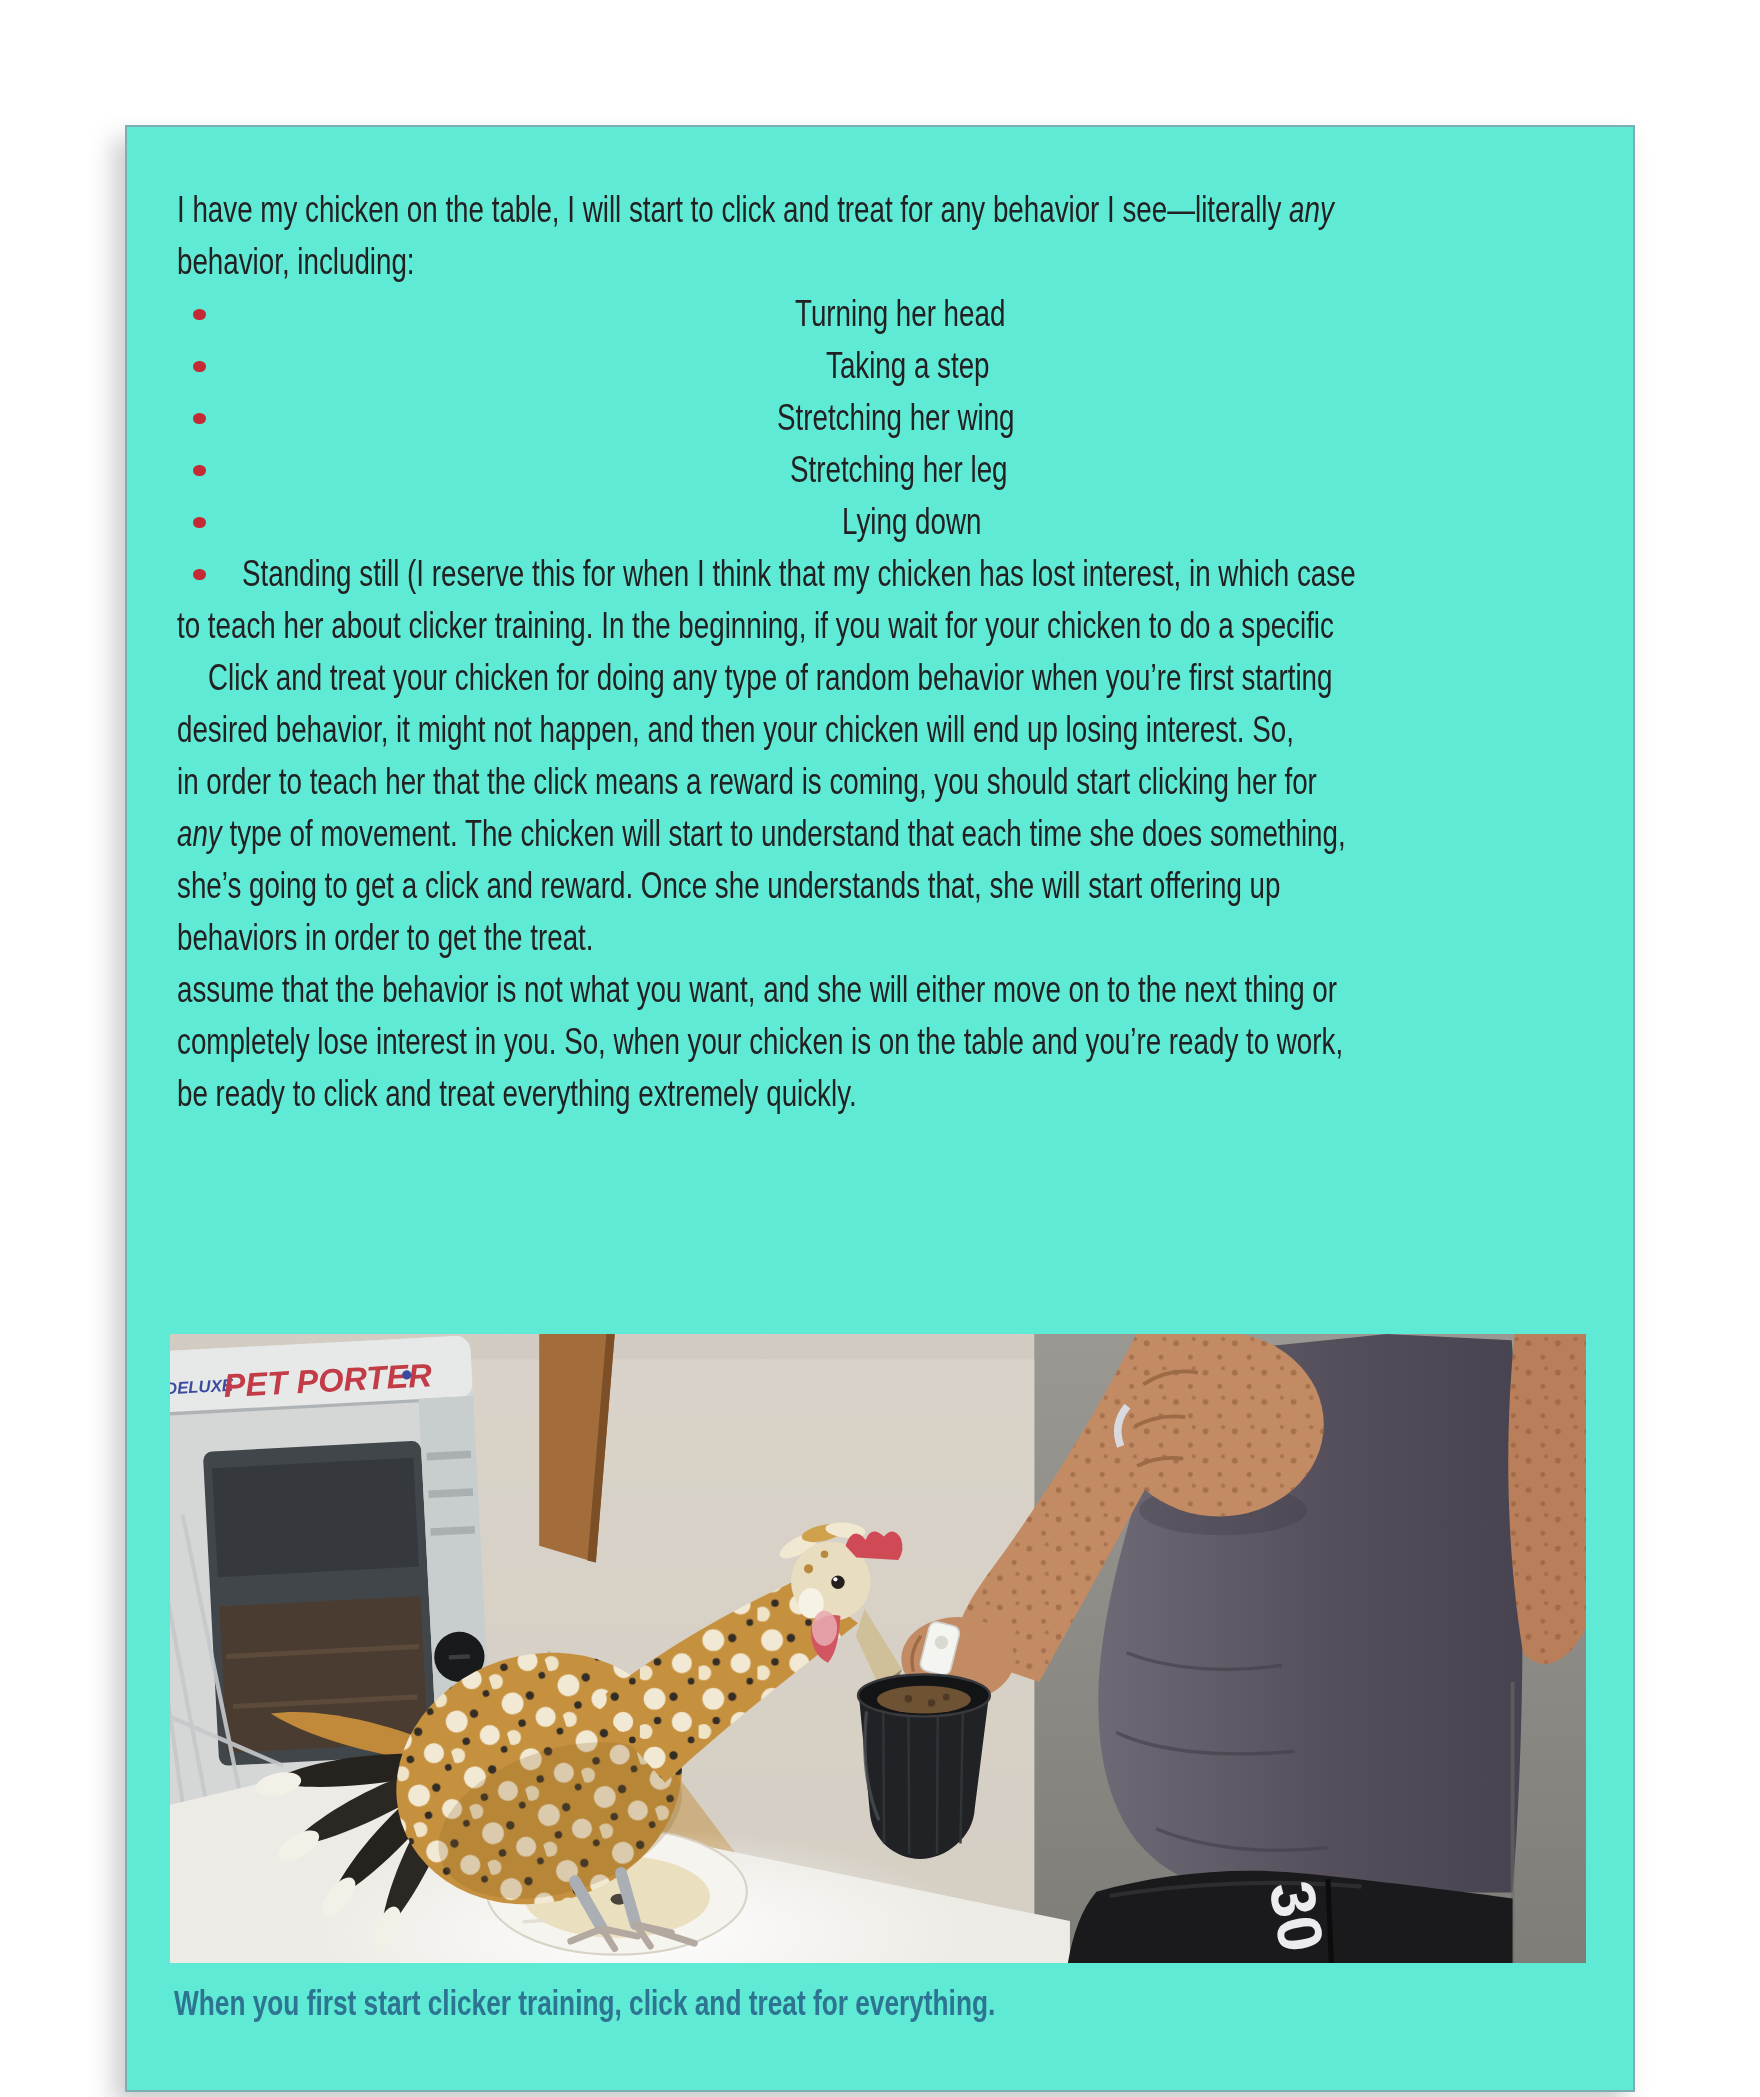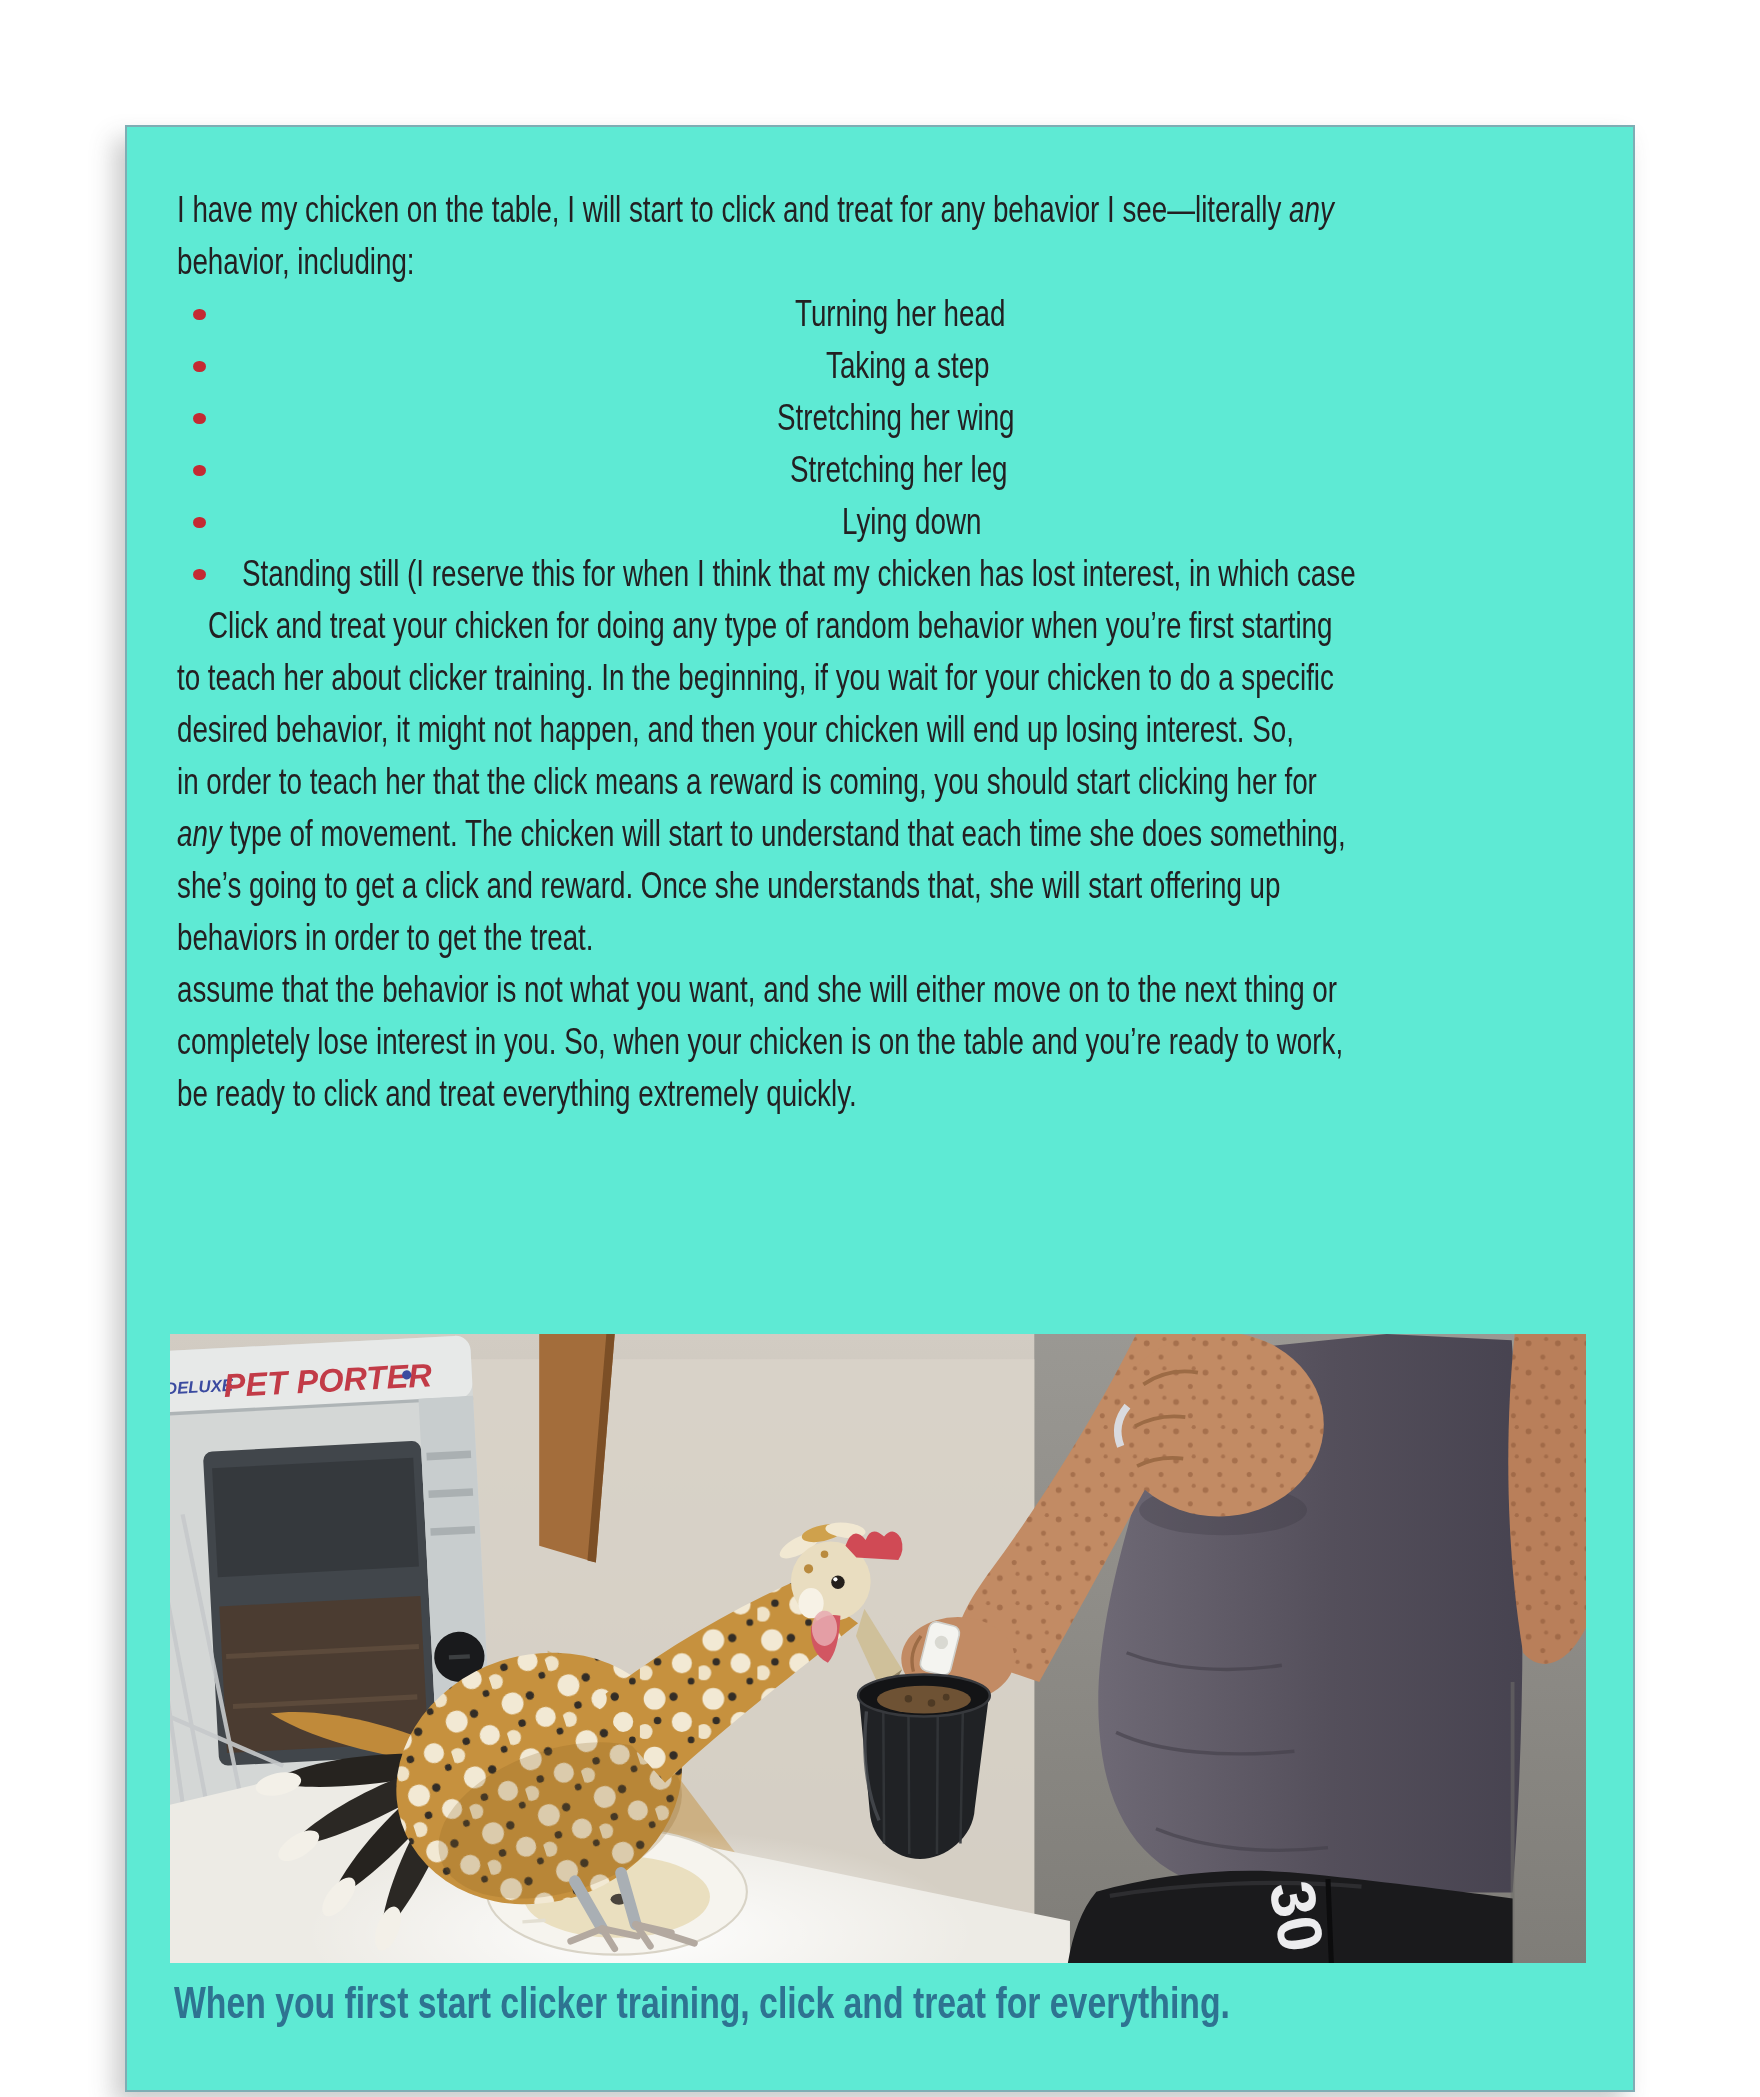--- a/index.html
+++ b/index.html
@@ -13,21 +13,21 @@
   .tx{display:inline-block;transform:scaleX(.75);transform-origin:0 50%;white-space:pre;}
   .it{font-style:italic;}
   .line.bullet{padding-left:65px;text-align:center;}
   .line.cont{padding-left:65px;}
   .line.indent{padding-left:31px;}
   .line.bullet::before{content:"";position:absolute;left:16px;top:20.6px;width:12.6px;height:11.3px;
          border-radius:50%;background:var(--bullet,#c42a33);}
   .photo{position:absolute;left:43px;top:1207px;width:1416px;height:629px;overflow:hidden;}
   .photo svg{display:block;width:100%;height:100%;}
   .caption{position:absolute;left:47px;top:1853px;height:46px;line-height:46px;
-           font-size:45px;font-weight:bold;color:var(--caption,#2e7391);white-space:pre;}
+           font-size:35px;font-weight:bold;color:var(--caption,#2e7391);white-space:pre;}
 </style>
 </head>
 <body>
 
 <div class="page">
   <div class="frame">
 
     <div class="textflow">
       <div>
           <div class="line"><span class="tx"><span>I have my chicken on the table, I will start to click and treat for any behavior I see—literally </span><span class="it">any</span></span></div>
@@ -35,22 +35,22 @@
         </div>
       <div>
           <div class="line bullet"><span class="tx"><span>Turning her head</span></span></div>
           <div class="line bullet"><span class="tx"><span>Taking a step</span></span></div>
           <div class="line bullet"><span class="tx"><span>Stretching her wing</span></span></div>
           <div class="line bullet"><span class="tx"><span>Stretching her leg</span></span></div>
           <div class="line bullet"><span class="tx"><span>Lying down</span></span></div>
           <div class="line bullet"><span class="tx"><span>Standing still (I reserve this for when I think that my chicken has lost interest, in which case</span></span></div>
         </div>
       <div>
+          <div class="line"><span class="tx"><span>to teach her about clicker training. In the beginning, if you wait for your chicken to do a specific</span></span></div>
           <div class="line indent"><span class="tx"><span>Click and treat your chicken for doing any type of random behavior when you’re first starting</span></span></div>
-          <div class="line"><span class="tx"><span>to teach her about clicker training. In the beginning, if you wait for your chicken to do a specific</span></span></div>
           <div class="line"><span class="tx"><span>desired behavior, it might not happen, and then your chicken will end up losing interest. So,</span></span></div>
           <div class="line"><span class="tx"><span>in order to teach her that the click means a reward is coming, you should start clicking her for</span></span></div>
           <div class="line"><span class="tx"><span class="it">any</span><span> type of movement. The chicken will start to understand that each time she does something,</span></span></div>
           <div class="line"><span class="tx"><span>she’s going to get a click and reward. Once she understands that, she will start offering up</span></span></div>
           <div class="line"><span class="tx"><span>behaviors in order to get the treat.</span></span></div>
         </div>
       <div>
           <div class="line"><span class="tx"><span>assume that the behavior is not what you want, and she will either move on to the next thing or</span></span></div>
           <div class="line"><span class="tx"><span>completely lose interest in you. So, when your chicken is on the table and you’re ready to work,</span></span></div>
           <div class="line"><span class="tx"><span>be ready to click and treat everything extremely quickly.</span></span></div>

